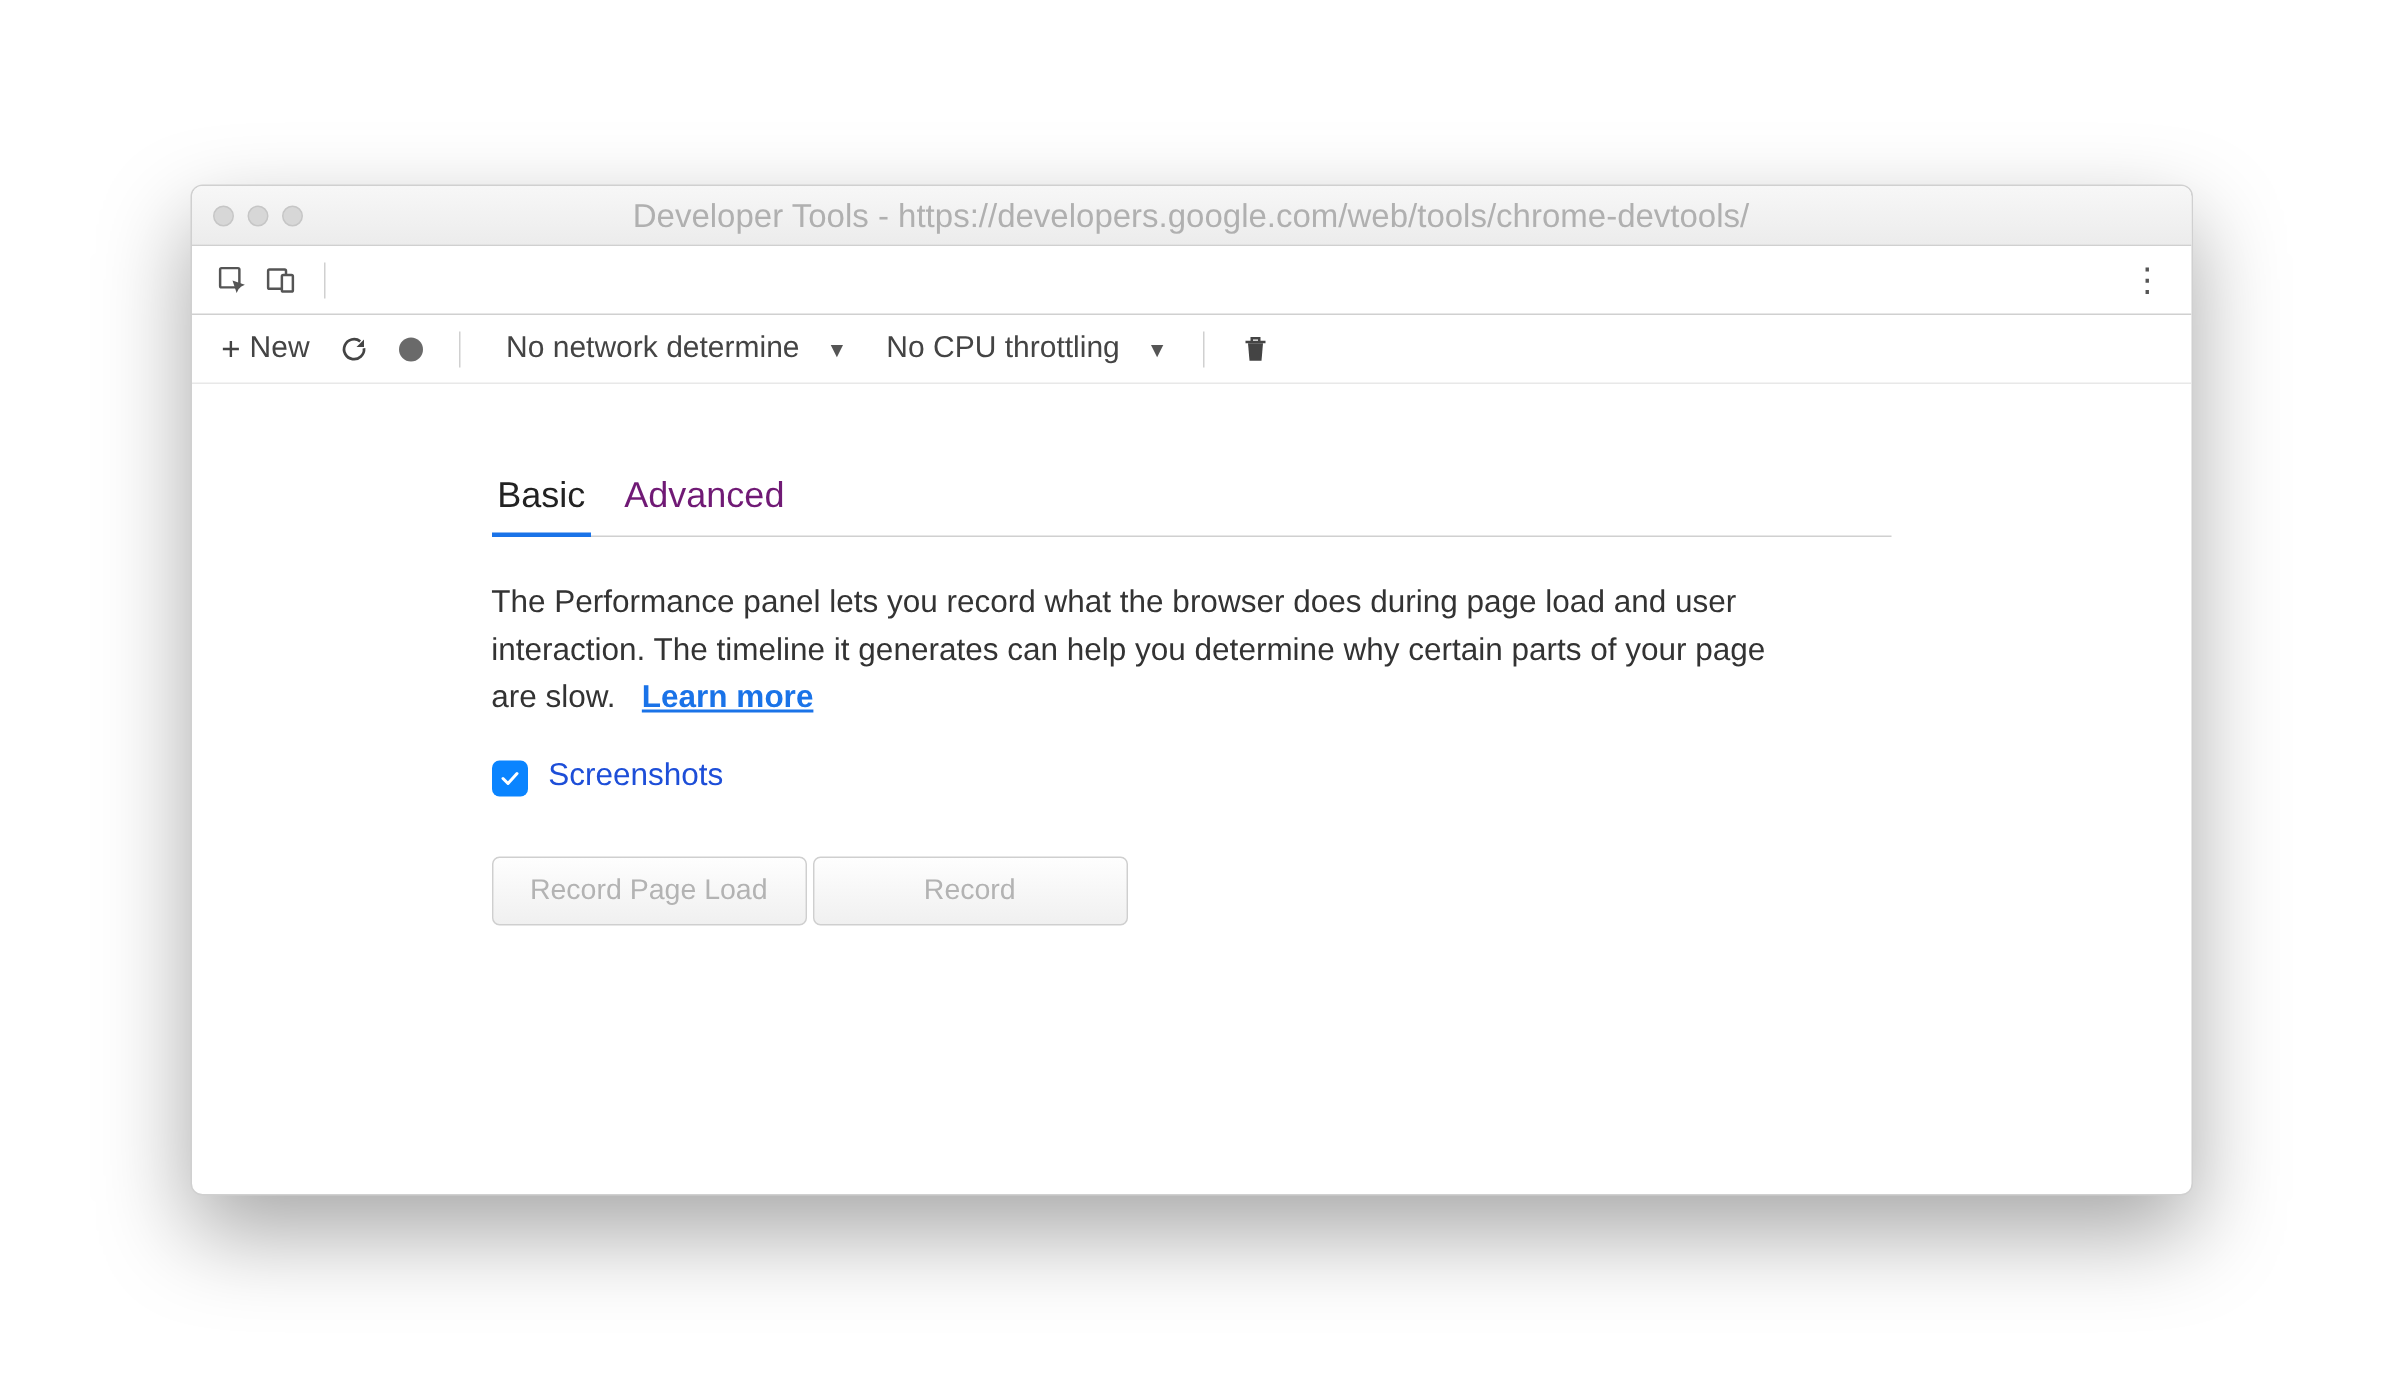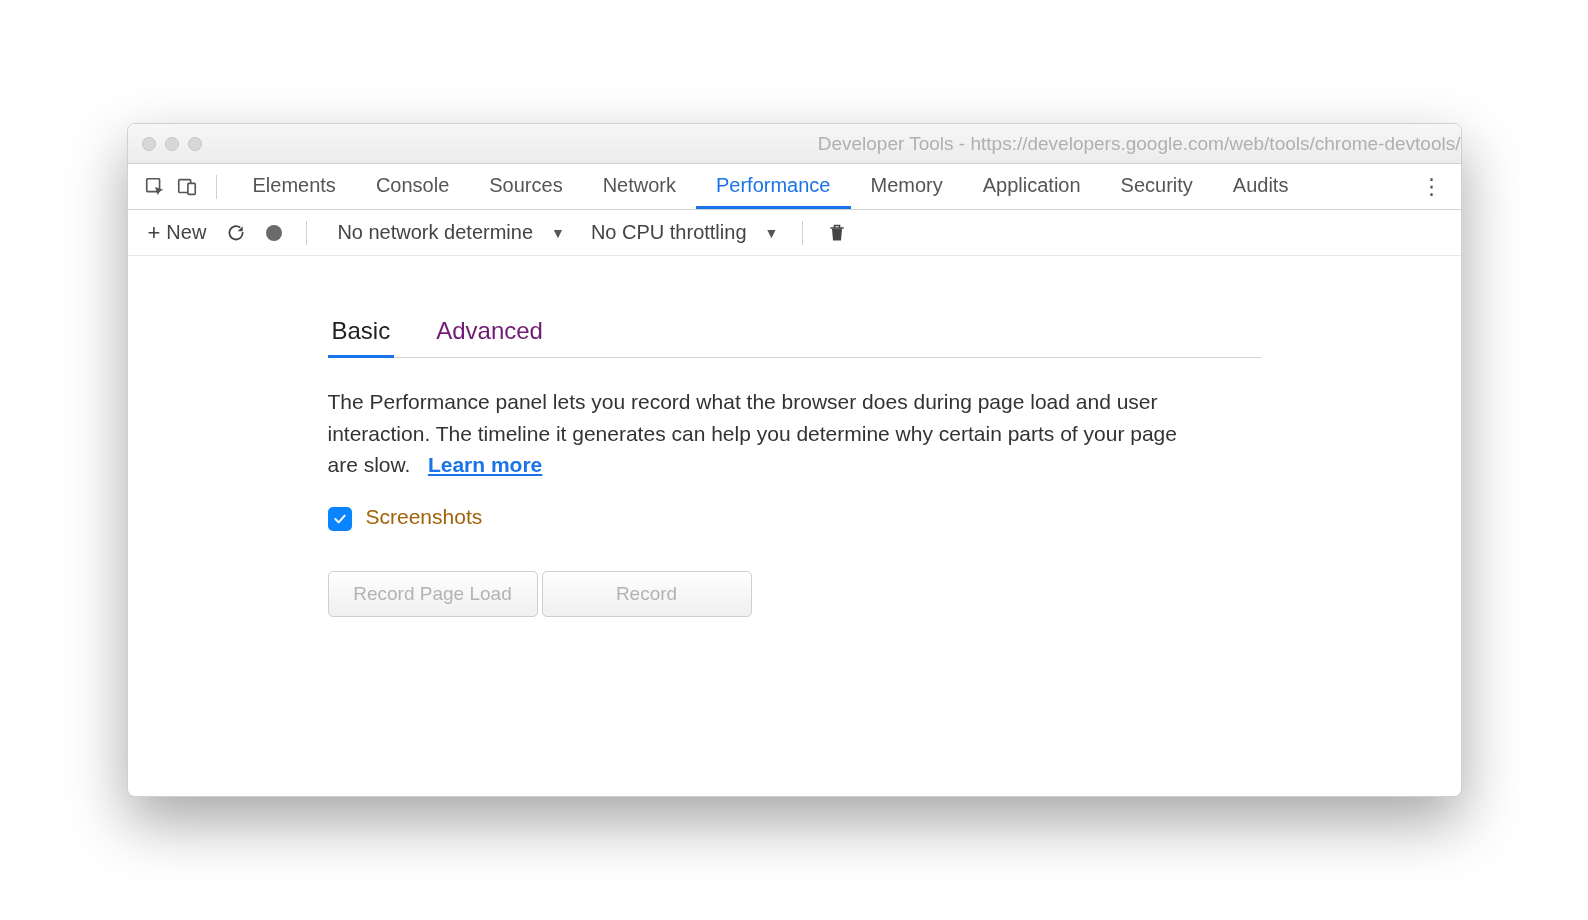--- a/index.html
+++ b/index.html
@@ -29,21 +29,21 @@
     border-bottom: 1px solid #d0d0d0;
     position: relative;
   }
   .traffic { display: flex; gap: 9px; }
   .tlight {
     width: 14px; height: 14px; border-radius: 50%;
     background: #d7d7d7; border: 1px solid #c6c6c6;
   }
   .title-text {
     position: absolute; left: 0; right: 0;
-    text-align: right; color: #b0b0b0; font-size: 19px;
+    text-align: center; color: #b0b0b0; font-size: 22px;
     pointer-events: none;
   }
   .tabbar {
     height: 46px;
     display: flex;
     align-items: center;
     padding: 0 14px;
     border-bottom: 1px solid #d0d0d0;
     gap: 6px;
   }
@@ -88,21 +88,21 @@
   }
   .recdot { width:16px; height:16px; border-radius:50%; background:#6a6a6a; }
   .ddtext { padding: 0 6px; }
   .ddarrow { font-size:14px; color:#555; margin-left:6px; }
   .trashbtn { cursor:pointer; }
   .content {
     padding: 50px 200px 60px 200px;
     min-height: 540px;
   }
   .subtabs {
-    display:flex; gap:38px;
+    display:flex; gap:18px;
     border-bottom: 1px solid #d0d0d0;
     margin-bottom: 28px;
   }
   .subtab {
     font-size: 24px; color:#701a75; padding: 10px 4px;
     cursor:pointer;
     border-bottom:3px solid transparent;
     position:relative; top:1px;
   }
   .subtab.active {
@@ -115,21 +115,21 @@
   }
   .lm { color:#1a73e8; text-decoration:underline; cursor:pointer;font-weight:bold; }
   .optrow {
     display:flex; align-items:flex-start; gap:14px; margin-top:22px;
   }
   .chk {
     width:24px; height:24px; border-radius:5px; background:#0a84ff;
     display:flex; align-items:center; justify-content:center;
     flex-shrink:0; cursor:pointer; margin-top:2px;
   }
-  .optlabel { font-size:21px; color:#a16207; min-width:140px; }
+  .optlabel { font-size:21px; color:#1d4ed8; min-width:140px; }
   .optdesc { font-size:21px; color:#999; max-width:600px; line-height:1.4; }
   .btnrow { display:flex; gap:4px; margin-top:40px; }
   .bigbtn {
     width:210px; height:46px;
     background:linear-gradient(#fefefe,#f0f0f0);
     border:1px solid #cfcfcf; border-radius:5px;
     color:#b3b3b3; font-size:19px;
     display:flex; align-items:center; justify-content:center;
     cursor:pointer;
   }
@@ -155,31 +155,20 @@
         <path d="M12 12 L21 15 L17 17 L15 21 Z" fill="#555" stroke="none"></path>
       </svg>
     </div>
     <div class="tool-icon">
       <svg width="22" height="22" viewBox="0 0 24 24" fill="none" stroke="#555" stroke-width="1.8">
         <rect x="3" y="4" width="13" height="14" rx="1"></rect>
         <rect x="13" y="8" width="8" height="12" rx="1" fill="#fff"></rect>
       </svg>
     </div>
     <div class="vdivider"></div>
-    <div class="tabs">
-      <div class="tab">Elements</div>
-      <div class="tab">Console</div>
-      <div class="tab">Sources</div>
-      <div class="tab">Network</div>
-      <div class="tab active">Performance</div>
-      <div class="tab">Memory</div>
-      <div class="tab">Application</div>
-      <div class="tab">Security</div>
-      <div class="tab">Audits</div>
-    </div>
     <div class="more">⋮</div>
   </div>
 
   <div class="toolbar2">
     <div class="toolbtn">
       <span style="font-size:22px;">+</span>
       <span>New</span>
     </div>
     <div class="toolbtn">
       <svg width="20" height="20" viewBox="0 0 24 24" fill="none" stroke="#444" stroke-width="2.2">

